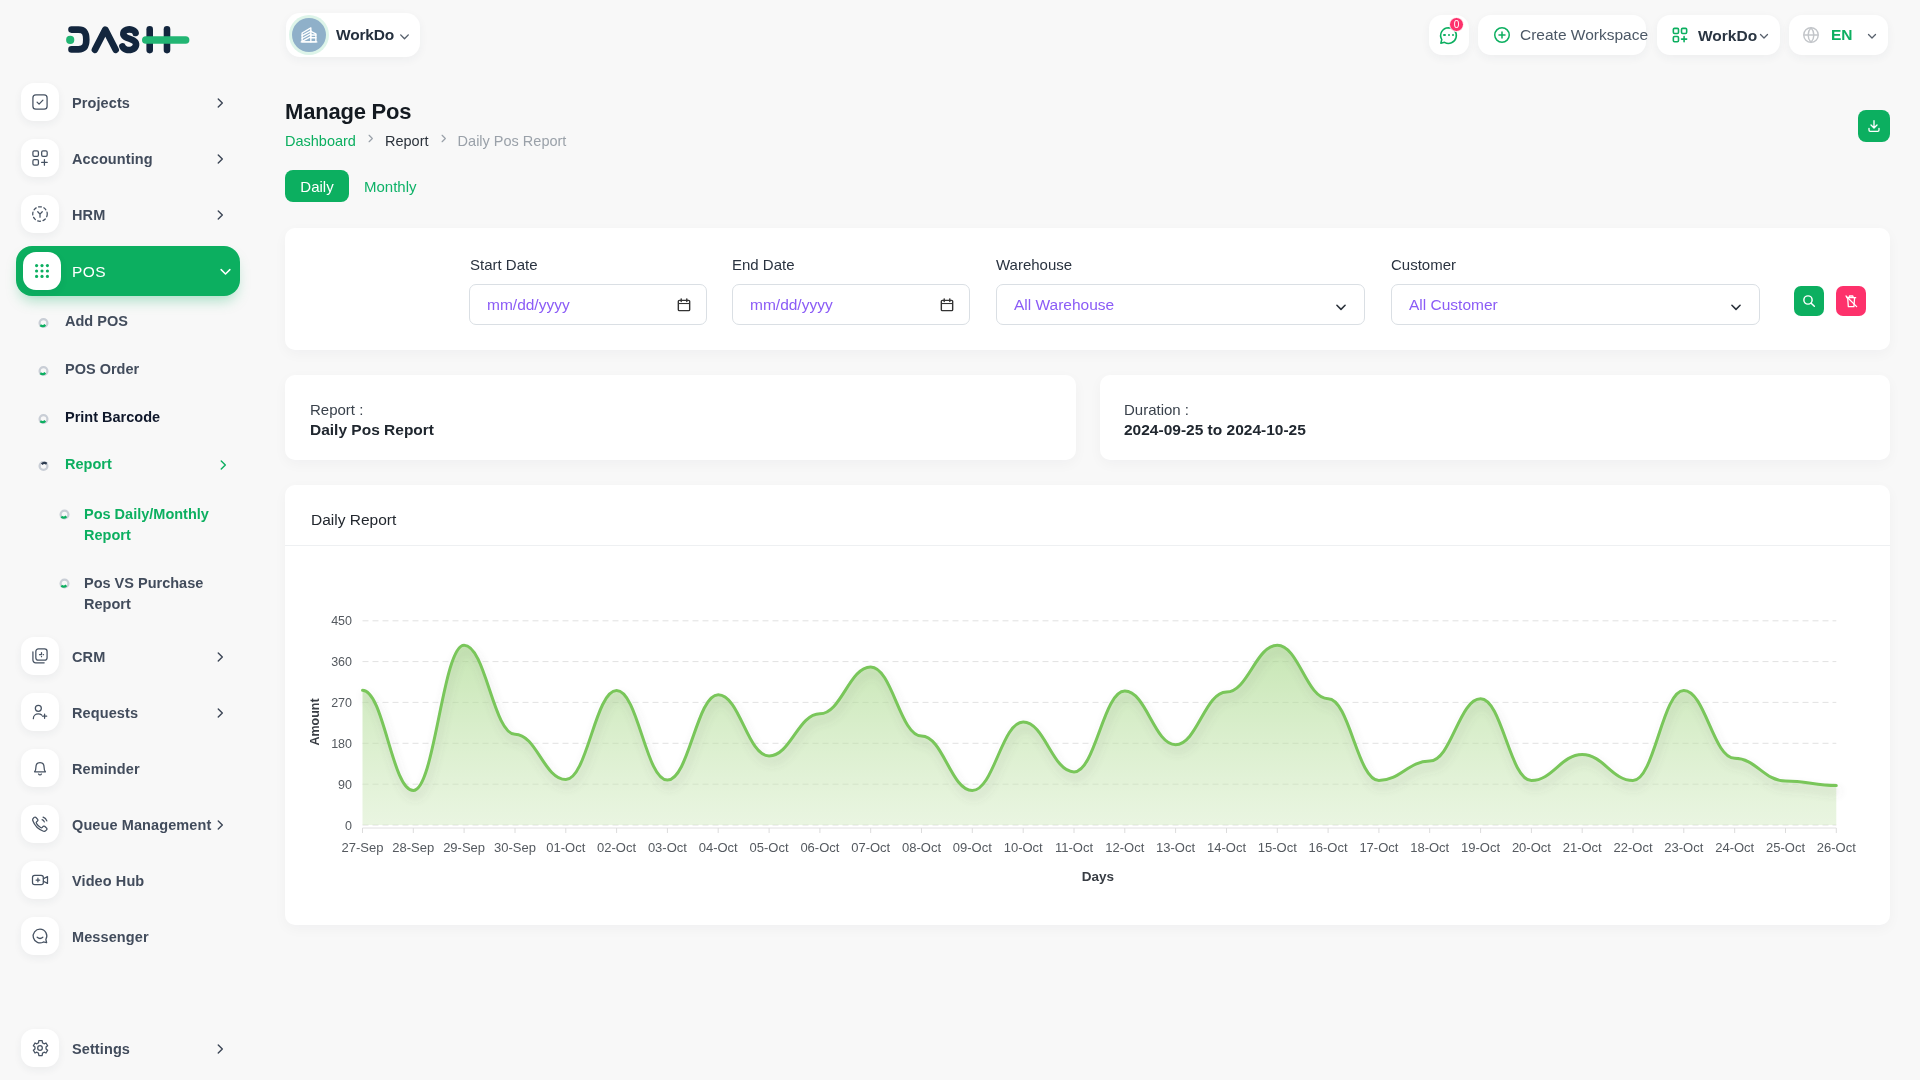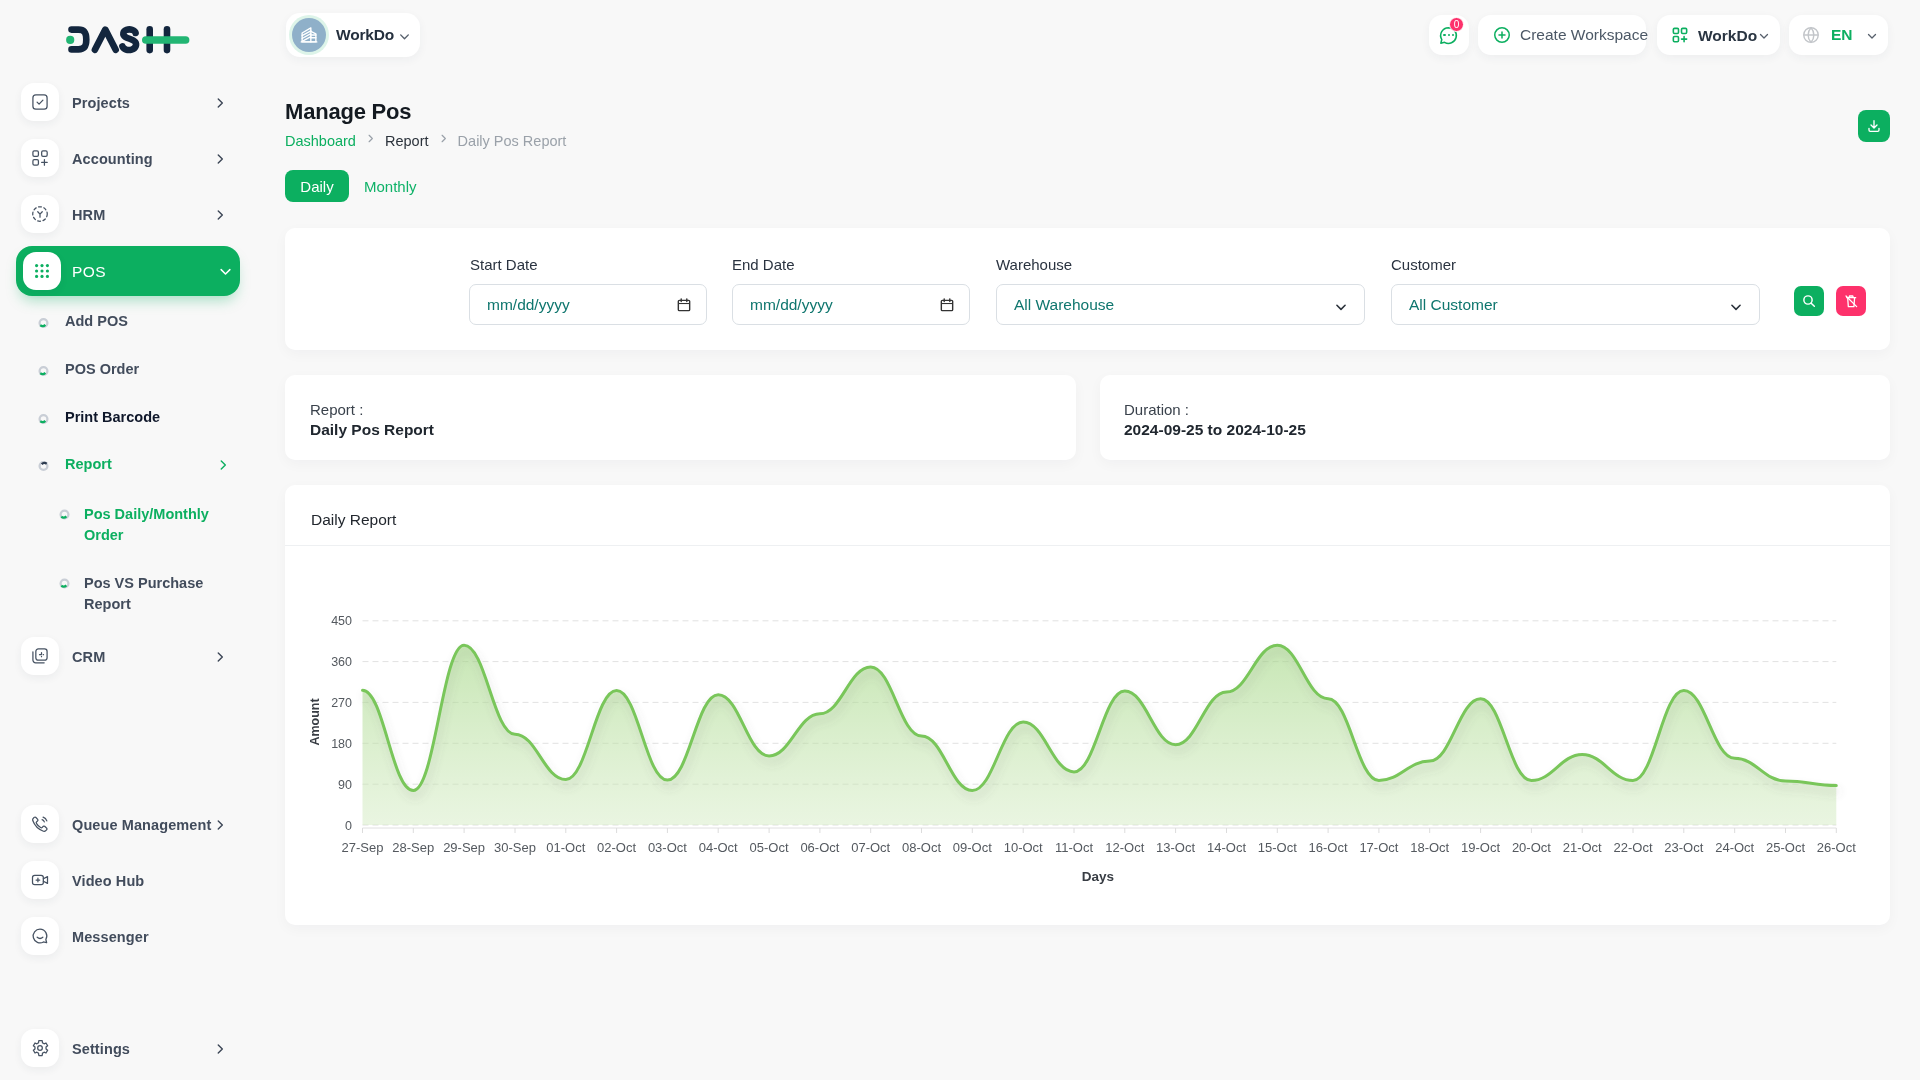--- a/index.html
+++ b/index.html
@@ -13,21 +13,21 @@
 .mi{position:absolute;left:21px;width:218px;height:40px}
 .mi .lbl{position:absolute;left:51px;top:50%;transform:translateY(-50%);font-size:14.5px;font-weight:700;color:#424c5c;letter-spacing:.1px}
 .mi svg.ic{stroke:#465262;fill:none;stroke-width:1.5;stroke-linecap:round;stroke-linejoin:round}
 .chev{position:absolute;right:12px;top:50%;transform:translateY(-50%)}
 .sub{position:absolute;font-size:14.5px;font-weight:700;color:#49525f}
 .sub .blt{position:absolute;left:0;top:50%;transform:translateY(-50%)}
 
 .pill{position:absolute;background:#fff;border-radius:12px;box-shadow:0 3px 10px rgba(40,50,70,.05);display:flex;align-items:center}
 
 .flabel{position:absolute;font-size:15px;color:#2a3340}
-.finput{position:absolute;height:41px;background:#fff;border:1px solid #dadfe4;border-radius:7px;display:flex;align-items:center;font-size:15.5px;color:#0f766e}
+.finput{position:absolute;height:41px;background:#fff;border:1px solid #dadfe4;border-radius:7px;display:flex;align-items:center;font-size:15.5px;color:#8b5cf6}
 
 .grid{stroke:#e2e2e2;stroke-width:1;stroke-dasharray:6 4}
 .tick{stroke:#dcdcdc;stroke-width:1}
 .yl{font-size:12.5px;fill:#54595f;text-anchor:end;font-family:"Liberation Sans",sans-serif}
 .xl{font-size:13px;fill:#54595f;text-anchor:middle;font-family:"Liberation Sans",sans-serif}
 </style>
 </head>
 <body>
 <div id="page">
 
@@ -134,21 +134,21 @@
  <span style="position:absolute;left:27px;color:#0caf60">Report</span>
  <svg style="position:absolute;left:178px;top:2px" width="14" height="14" viewBox="0 0 24 24" fill="none" stroke="#0caf60" stroke-width="2.4" stroke-linecap="round" stroke-linejoin="round">
         <path d="M9 5l7 7-7 7"></path>
       </svg>
 </div>
 <div class="sub" style="left:59px;top:505px;width:170px;height:42px">
  <svg style="position:absolute;left:0;top:4px" width="11" height="11" viewBox="0 0 24 24" fill="none">
         <circle cx="12" cy="12" r="8.5" stroke="#c9ced6" stroke-width="5"></circle>
         <path d="M5 17a8.5 8.5 0 0 0 11-1" stroke="#0caf60" stroke-width="5"></path>
       </svg>
- <span style="position:absolute;left:25px;top:-1px;line-height:21px;color:#0caf60">Pos Daily/Monthly Order</span>
+ <span style="position:absolute;left:25px;top:-1px;line-height:21px;color:#0caf60">Pos Daily/Monthly Report</span>
 </div>
 <div class="sub" style="left:59px;top:574px;width:170px;height:42px">
  <svg style="position:absolute;left:0;top:4px" width="11" height="11" viewBox="0 0 24 24" fill="none">
         <circle cx="12" cy="12" r="8.5" stroke="#c9ced6" stroke-width="5"></circle>
         <path d="M5 17a8.5 8.5 0 0 0 11-1" stroke="#0caf60" stroke-width="5"></path>
       </svg>
  <span style="position:absolute;left:25px;top:-1px;line-height:21px;color:#424c5c">Pos VS Purchase Report</span>
 </div>
 
 <div class="mi" style="top:637px">
@@ -158,21 +158,43 @@
           <path d="M17 20.2H6.8a3.3 3.3 0 0 1-3.3-3.3V7"></path>
           <path d="M13.8 8v4.8M11.4 10.4h4.8" stroke-dasharray="2 2.4"></path>
         </svg>
       </span>
  <span class="lbl">CRM</span>
  <svg class="chev" width="14" height="14" viewBox="0 0 24 24" fill="none" stroke="#3c4656" stroke-width="2.4" stroke-linecap="round" stroke-linejoin="round">
         <path d="M9 5l7 7-7 7"></path>
       </svg>
 </div>
 
-
+<div class="mi" style="top:693px">
+ <span class="chip">
+        <svg class="ic" width="20" height="20" viewBox="0 0 24 24">
+          <circle cx="10" cy="7.5" r="3.6"></circle>
+          <path d="M4 20c0-3.4 2.7-5.7 6-5.7 1.5 0 2.9.4 4 1.3"></path>
+          <path d="M17.5 14.5v5M15 17h5"></path>
+        </svg>
+      </span>
+ <span class="lbl">Requests</span>
+ <svg class="chev" width="14" height="14" viewBox="0 0 24 24" fill="none" stroke="#3c4656" stroke-width="2.4" stroke-linecap="round" stroke-linejoin="round">
+        <path d="M9 5l7 7-7 7"></path>
+      </svg>
+</div>
+
+<div class="mi" style="top:749px">
+ <span class="chip">
+        <svg class="ic" width="20" height="20" viewBox="0 0 24 24">
+          <path d="M18.5 16.5H5.5c1.3-1.2 1.6-3 1.6-5.5 0-3.1 1.8-5.4 4.9-5.4s4.9 2.3 4.9 5.4c0 2.5.3 4.3 1.6 5.5z"></path>
+          <path d="M10.3 19.3a1.9 1.9 0 0 0 3.4 0"></path>
+        </svg>
+      </span>
+ <span class="lbl">Reminder</span>
+</div>
 
 <div class="mi" style="top:861px">
  <span class="chip">
         <svg class="ic" width="20" height="20" viewBox="0 0 24 24">
           <rect x="3" y="6.5" width="13" height="11" rx="2.6"></rect>
           <path d="M16 10.5l5-2.6v8.2l-5-2.6"></path>
           <path d="M9.5 9.8v4.4M7.3 12h4.4"></path>
         </svg>
       </span>
  <span class="lbl">Video Hub</span>

